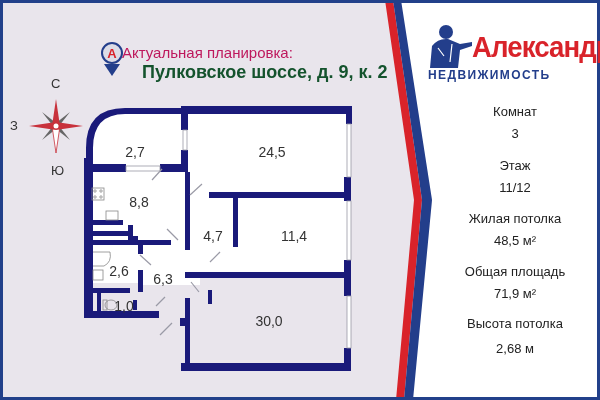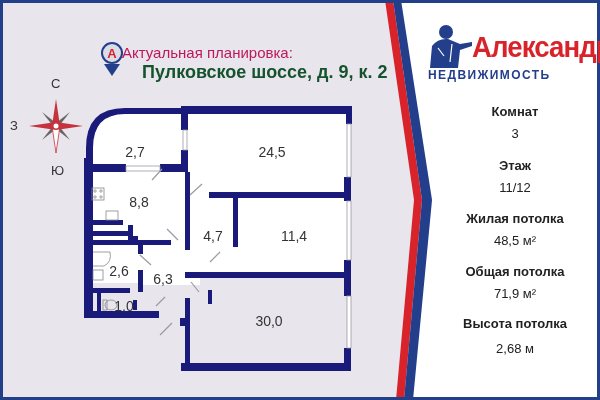--- a/index.html
+++ b/index.html
@@ -5,21 +5,21 @@
     html, body { margin:0; padding:0; }
     body { width:600px; height:400px; overflow:hidden; position:relative; background:#e9e5ec; font-family:"Liberation Sans", sans-serif; }
     .frame { position:absolute; left:0; top:0; width:600px; height:400px; box-sizing:border-box; border:3px solid #22408a; }
     .bg-svg { position:absolute; left:0; top:0; }
     .addr { position:absolute; left:98px; top:44px; }
     .addr-line1 { position:absolute; left:24px; top:0px; white-space:nowrap; font-size:15px; color:#be185d; }
     .addr-line2 { position:absolute; left:10px; top:18px; white-space:nowrap; font-size:18px; font-weight:bold; color:#14532d;margin-left:34px; }
     .compass-label { position:absolute; font-size:13px; color:#333; }
     .room-label { position:absolute; font-size:14px; color:#333; transform:translate(-50%,-50%); }
     .info { position:absolute; left:430px; width:170px; text-align:center; color:#222; }
-    .info-label { position:absolute; left:0; width:100%; font-size:13px; font-weight:bold; }
+    .info-label { position:absolute; left:0; width:100%; font-size:13px; font-weight:normal; }
     .info-value { position:absolute; left:0; width:100%; font-size:13px; }
     .logo-main { position:absolute; left:472px; top:30px; font-size:30px; font-weight:bold; color:#d9232a; letter-spacing:-1px; font-family:"Liberation Sans", sans-serif; transform:scaleX(0.92); transform-origin:left; }
     .logo-sub { position:absolute; left:428px; top:68px; font-size:12px; font-weight:bold; color:#233e8b; letter-spacing:1.4px; }
   </style>
 </head>
 <body>
 
 <svg class="bg-svg" width="600" height="400">
   <polygon points="400,0 600,0 600,400 412,400 432,200" fill="#ffffff"></polygon>
   <polygon points="385,0 393,0 422,200 404,400 396,400 414,200" fill="#d9232a"></polygon>
@@ -164,17 +164,17 @@
 <div class="logo-main">Александр</div>
 <div class="logo-sub">НЕДВИЖИМОСТЬ</div>
 
 <div class="info" style="top:0">
   <div class="info-label" style="top:104px">Комнат</div>
   <div class="info-value" style="top:126px">3</div>
   <div class="info-label" style="top:158px">Этаж</div>
   <div class="info-value" style="top:180px">11/12</div>
   <div class="info-label" style="top:211px">Жилая потолка</div>
   <div class="info-value" style="top:233px">48,5 м²</div>
-  <div class="info-label" style="top:264px">Общая потолка</div>
+  <div class="info-label" style="top:264px">Общая площадь</div>
   <div class="info-value" style="top:286px">71,9 м²</div>
   <div class="info-label" style="top:316px">Высота потолка</div>
   <div class="info-value" style="top:341px">2,68 м</div>
 </div>
 
 </body></html>

